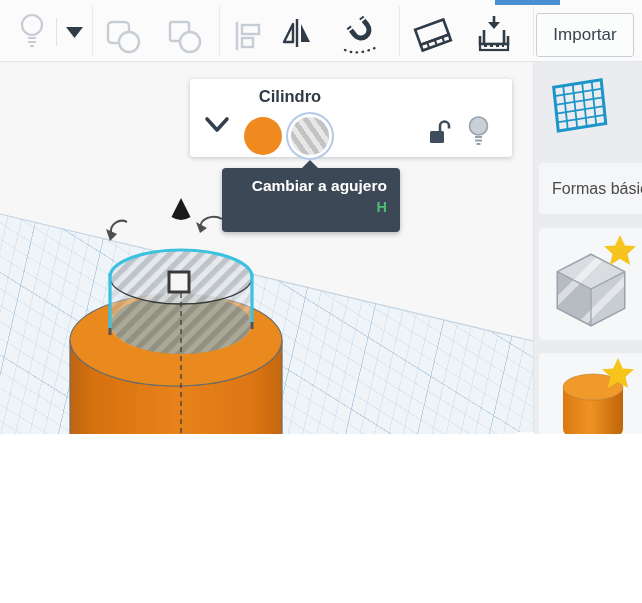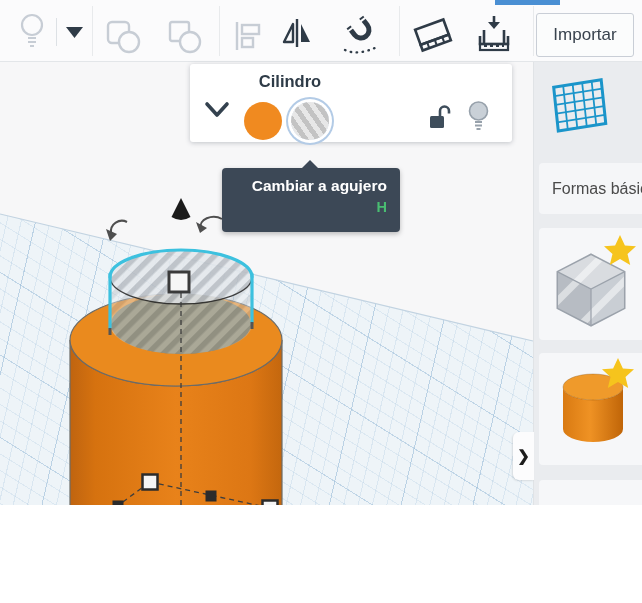--- a/index.html
+++ b/index.html
@@ -1,18 +1,18 @@
 <!DOCTYPE html>
 <html><head>
 <meta charset="utf-8">
 <style>
   * { margin:0; padding:0; box-sizing:border-box; }
   html,body { width:642px; height:603px; overflow:hidden; background:#fff;
               font-family:"Liberation Sans", sans-serif; }
-  #app { position:relative; width:642px; height:505px; overflow:hidden; background:#0f766e; }
+  #app { position:relative; width:642px; height:434px; overflow:hidden; background:#0f766e; }
 
   
   .toolbar { position:absolute; left:0; top:0; width:642px; height:62px;
              background:#fbfbfc; border-bottom:1px solid #e3e6e9; z-index:30; }
   .tb-accent { position:absolute; left:495px; top:0; width:65px; height:5px; background:#4a8fd3; }
   .tb-sep { position:absolute; top:6px; width:1px; height:50px; background:#e8eaec; }
   .tb-minisep { position:absolute; left:56px; top:18px; width:1px; height:28px; background:#dde1e5; }
   .tb-icon { position:absolute; display:flex; align-items:center; justify-content:center; cursor:pointer; }
   .import-btn { position:absolute; left:536px; top:13px; width:98px; height:44px;
                 background:#fbfcfc; border:1px solid #c9ced6; border-radius:3px;
@@ -26,21 +26,21 @@
     background-image:
       repeating-linear-gradient(103deg, rgba(150,185,214,.45) 0 1px, transparent 1px 70px),
       repeating-linear-gradient(103deg, rgba(165,196,222,.28) 0 1px, transparent 1px 14px),
       repeating-linear-gradient(32deg,  rgba(150,185,214,.40) 0 1px, transparent 1px 70px),
       repeating-linear-gradient(32deg,  rgba(165,196,222,.25) 0 1px, transparent 1px 14px);
     clip-path:polygon(0 152px, 533px 279px, 533px 541px, 0 541px); }
   .scene-svg { position:absolute; left:0; top:0; width:533px; height:541px; }
   .bottom-bar { position:absolute; left:60px; top:536px; width:473px; height:5px; background:#35618c; }
 
   
-  .inspector { position:absolute; left:190px; top:64px; width:322px; height:78px; background:#fff;
+  .inspector { position:absolute; left:190px; top:79px; width:322px; height:78px; background:#fff;
                border-radius:3px; box-shadow:0 1px 5px rgba(55,65,80,.28); z-index:40; }
   .insp-title { position:absolute; left:0; top:8px; width:200px; text-align:center;
                 font-size:16.5px; font-weight:700; color:#2e3b47; }
   .swatch { position:absolute; width:38px; height:38px; border-radius:50%; cursor:pointer; }
   .swatch-solid { left:54px; top:38px; background:#f08a20; }
   .swatch-hole  { left:101px; top:38px;
       background:repeating-linear-gradient(55deg,#c3c3c3 0 5px,#e7e7e7 5px 10px);
       box-shadow:0 0 0 3px #fff, 0 0 0 5px #b3cbe6; }
 
   

